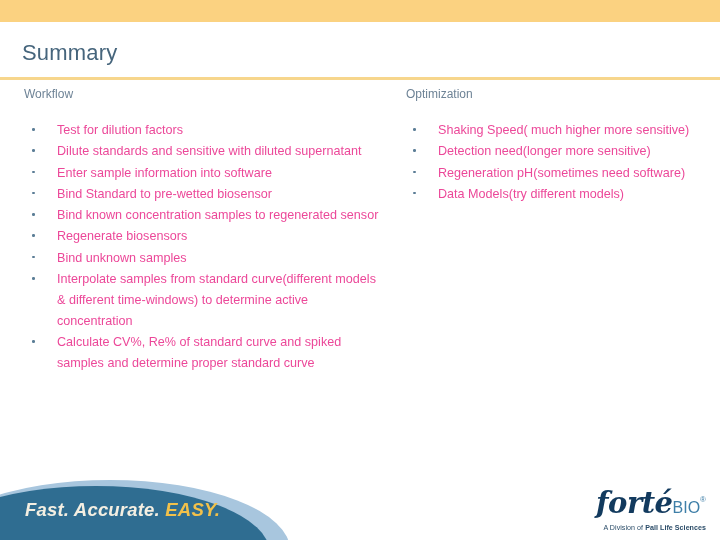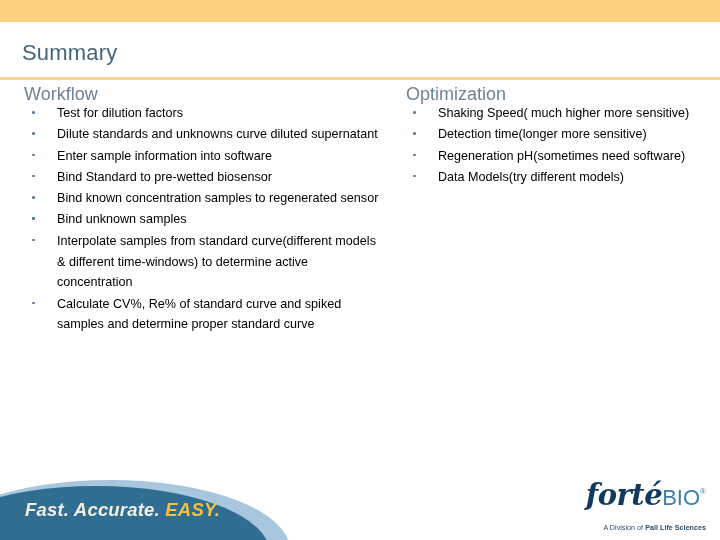--- a/index.html
+++ b/index.html
@@ -46,36 +46,36 @@
 
   
   .col {
     position: absolute;
     top: 86px;
   }
   .col-left  { left: 24px;  width: 360px; }
   .col-right { left: 406px; width: 330px; }
 
   .col-heading {
-    font-size: 18px;
+    font-size: 12px;
     font-weight: 400;
     color: #6e8396;
     line-height: 17px;
-    margin-bottom: 0;
+    margin-bottom: 17px;
     white-space: nowrap;
   }
 
   ul.bullets { list-style: none; }
 
   ul.bullets > li {
     position: relative;
     padding-left: 33px;
     font-size: 12.6px;
     line-height: 20.8px;
-    color: #000000;
+    color: #ec4899;
     margin: 0 0 0.5px 0;
   }
   ul.bullets > li .dot {
     position: absolute;
     left: 8px;
     top: 8px;
     width: 2.6px; height: 2.6px;
     border-radius: 50%;
     background: #5b7d96;
   }
@@ -132,32 +132,32 @@
   .logo-forte {
     font-style: italic;
     font-weight: bold;
     color: #123a5e;
     letter-spacing: -0.5px;
   }
   .logo-bio {
     font-family: "Liberation Sans", sans-serif;
     font-style: normal;
     font-weight: normal;
-    font-size: 22px;
+    font-size: 16px;
     color: #3f7fa8;
     letter-spacing: 0px;
   }
   .logo-tm {
     font-family: "Liberation Sans", sans-serif;
     font-size: 8px;
     color: #3f7fa8;
     vertical-align: super;
   }
   .logo-sub {
-    margin-top: 12px;
+    margin-top: 2px;
     font-size: 7.1px;
     color: #2b4c68;
     letter-spacing: 0.05px;
     white-space: nowrap;
   }
   .logo-sub .b { font-weight: bold; }
 </style>
 </head>
 <body>
 
@@ -166,36 +166,36 @@
   <div class="top-band"></div>
 
   <div class="page-title">Summary</div>
 
   <div class="title-rule"></div>
 
   <div class="col col-left">
     <div class="col-heading">Workflow</div>
     <ul class="bullets">
       <li><span class="dot"></span><span>Test for dilution factors</span></li>
-      <li><span class="dot"></span><span>Dilute standards and unknowns curve diluted supernatant</span></li>
+      <li><span class="dot"></span><span>Dilute standards and sensitive with diluted supernatant</span></li>
       <li><span class="dot"></span><span>Enter sample information into software</span></li>
       <li><span class="dot"></span><span>Bind Standard to pre-wetted biosensor</span></li>
       <li><span class="dot"></span><span>Bind known concentration samples to regenerated sensor</span></li>
-      <li><span class="dot"></span></li>
+      <li><span class="dot"></span><span>Regenerate biosensors</span></li>
       <li><span class="dot"></span><span>Bind unknown samples</span></li>
       <li><span class="dot"></span><span>Interpolate samples from standard curve(different models &amp; different time-windows) to determine active concentration</span></li>
       <li><span class="dot"></span><span>Calculate CV%, Re% of standard curve and spiked samples and determine proper standard curve</span></li>
     </ul>
   </div>
 
   <div class="col col-right">
     <div class="col-heading">Optimization</div>
     <ul class="bullets">
       <li><span class="dot"></span><span>Shaking Speed( much higher  more sensitive)</span></li>
-      <li><span class="dot"></span><span>Detection time(longer more sensitive)</span></li>
+      <li><span class="dot"></span><span>Detection need(longer more sensitive)</span></li>
       <li><span class="dot"></span><span>Regeneration pH(sometimes need software)</span></li>
       <li><span class="dot"></span><span>Data Models(try different models)</span></li>
     </ul>
   </div>
 
   <div class="swoosh-wrap">
     <div class="swoosh-outer"></div>
     <div class="swoosh-inner"></div>
     <div class="tagline">
       <span class="fa">Fast. Accurate. </span><span class="easy">EASY.</span>

